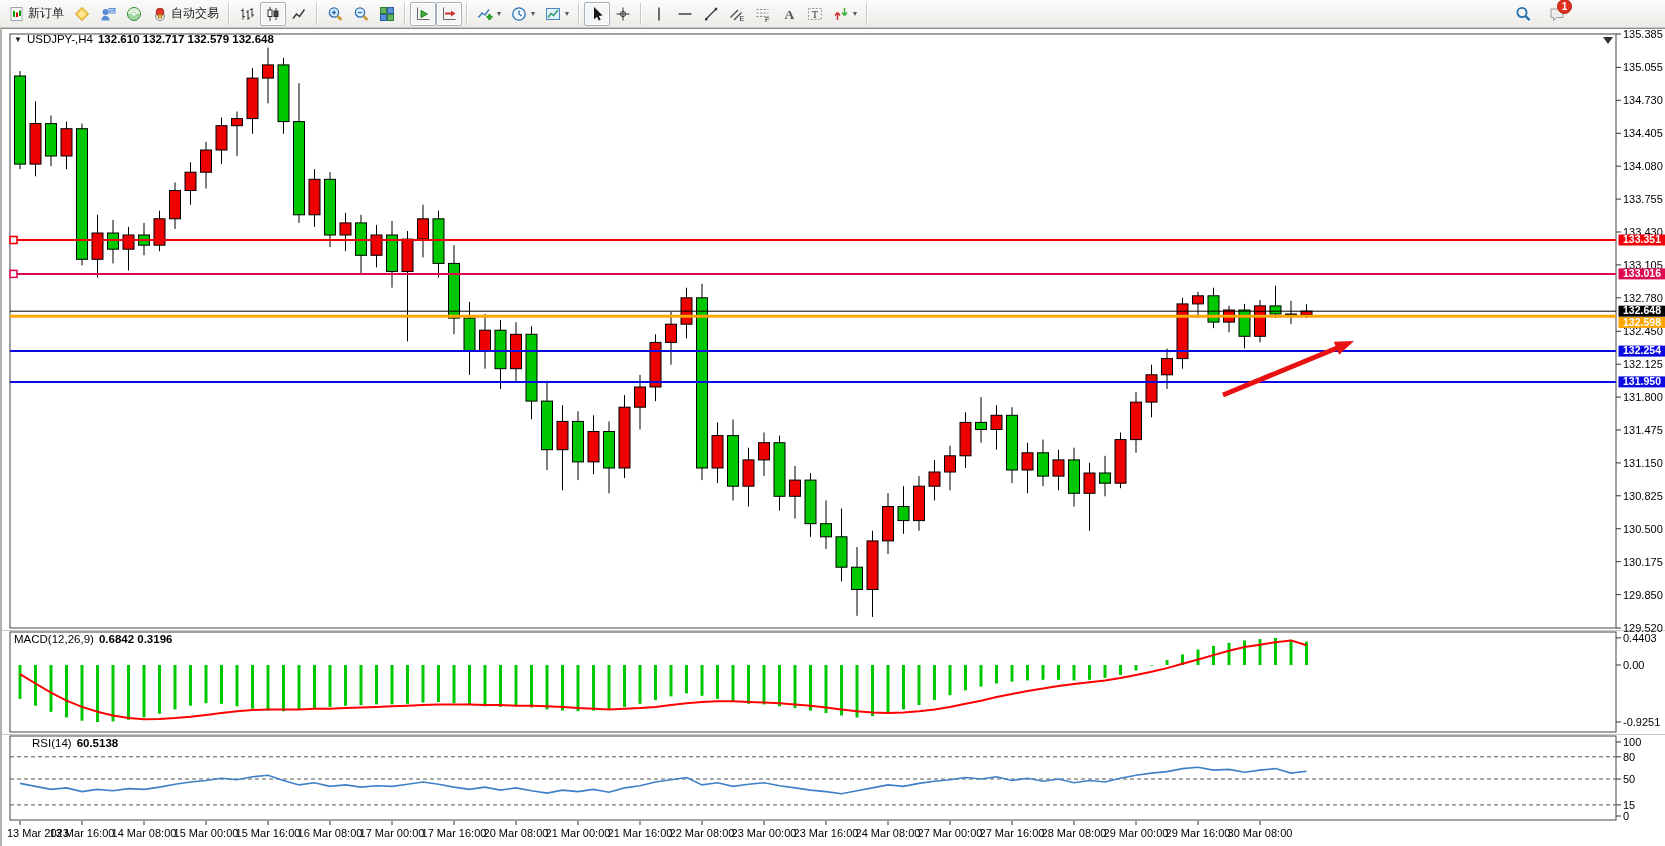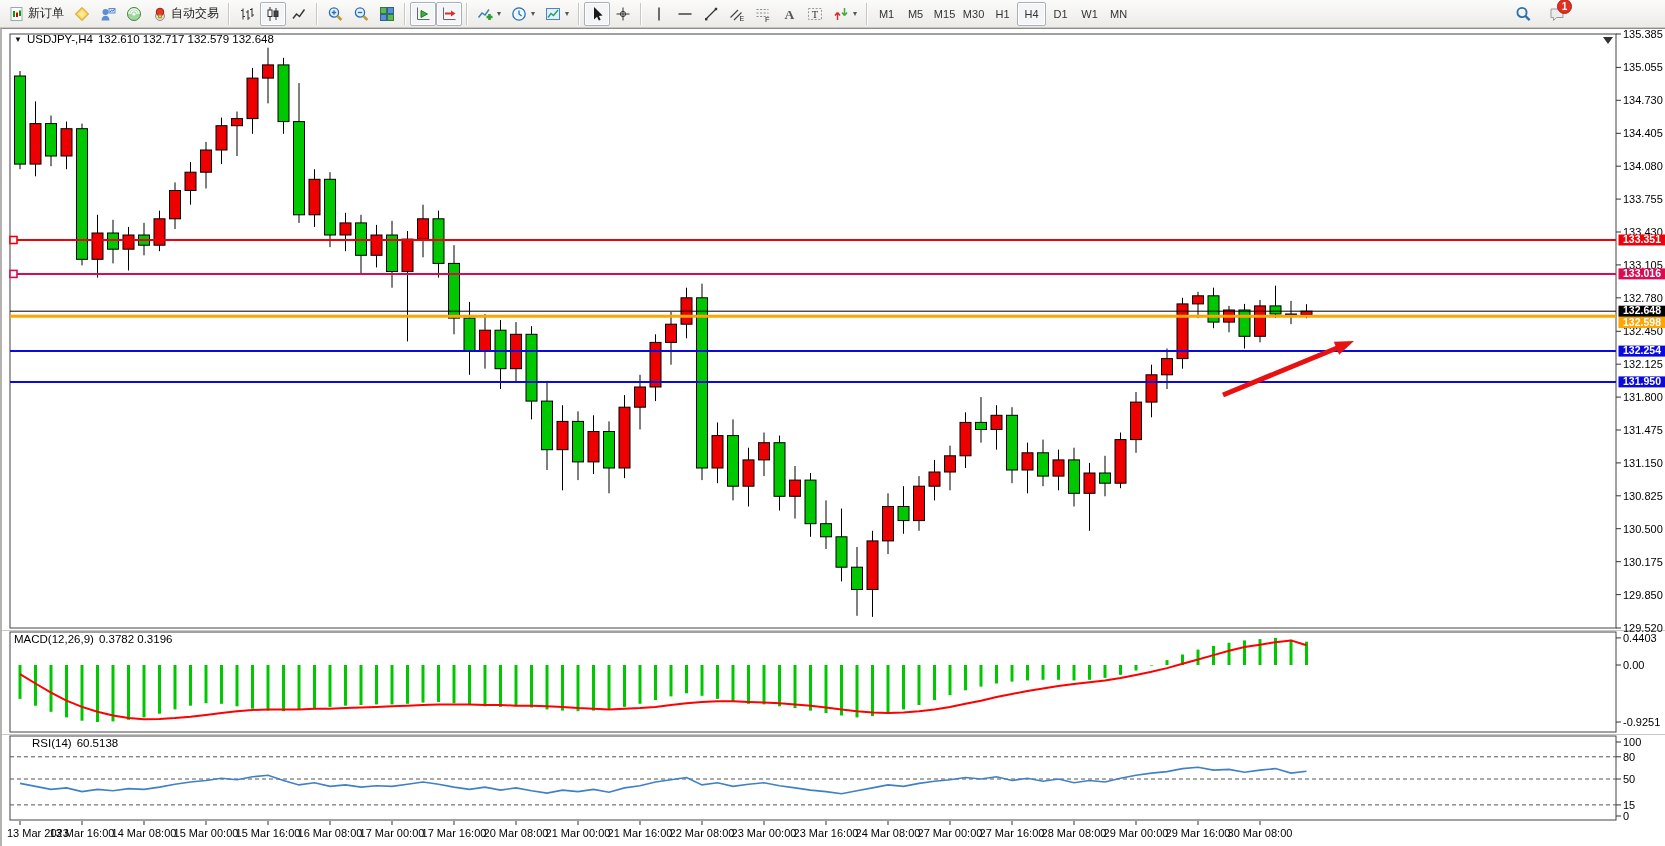--- a/index.html
+++ b/index.html
@@ -21,21 +21,21 @@
   .tb-right{position:absolute;top:2px;left:1510px;display:flex;align-items:center;gap:8px;height:24px;}
   .badge{position:absolute;top:-4px;left:12px;min-width:15px;height:15px;border-radius:8px;background:#e03020;
          color:#fff;font-size:10px;font-weight:bold;display:flex;align-items:center;justify-content:center;
          border:1px solid #b02010;padding:0 3px;}
   .bubble-wrap{position:relative;}
   
   .chartwin{position:absolute;top:28px;left:0;width:1665px;height:818px;background:#ffffff;
             border-left:2px solid #b5b3af;border-top:1px solid #8f8d89;}
   .chartwin svg{position:absolute;top:0;left:0;}
   .panel-label{position:absolute;font-size:11.5px;color:#000;white-space:nowrap;z-index:5;}
-  .panel-label .val{margin-left:5px;}
+  .panel-label .val{margin-left:5px;font-weight:bold;}
   .tri{display:inline-block;margin-right:5px;font-size:8px;color:#111;transform:translateY(-1px);}
   .tri::before{content:"▼";}
 </style>
 </head>
 <body>
 
 <div class="app">
 
   <div class="toolbar" id="toolbar">
 
@@ -230,31 +230,20 @@
         </div>
         <div class="tbtn">
           <svg width="16" height="16" viewBox="0 0 16 16">
             <path d="M4.5 14V6.5M4.5 6.5L2 9.5M4.5 6.5L7 9.5" stroke="#d03030" stroke-width="1.5" fill="none"></path>
             <path d="M11.5 2v7.5M11.5 9.5L9 6.5M11.5 9.5L14 6.5" stroke="#3fae3f" stroke-width="1.5" fill="none"></path>
           </svg>
           <span class="caret">▾</span>
         </div>
       </div>
       <div class="sep"></div>
-      <div class="tgroup tf" id="tf-group">
-        <div class="tbtn">M1</div>
-        <div class="tbtn">M5</div>
-        <div class="tbtn">M15</div>
-        <div class="tbtn">M30</div>
-        <div class="tbtn">H1</div>
-        <div class="tbtn pressed">H4</div>
-        <div class="tbtn">D1</div>
-        <div class="tbtn">W1</div>
-        <div class="tbtn">MN</div>
-      </div>
     <div class="tb-right">
       <div class="tbtn" id="search-btn">
           <svg width="16" height="16" viewBox="0 0 16 16">
             <circle cx="7" cy="6.5" r="4.6" fill="none" stroke="#2a6fb0" stroke-width="1.8"></circle>
             <path d="M10.4 10l4.2 4.2" stroke="#2a6fb0" stroke-width="2.4"></path>
           </svg>
         </div>
       <div class="tbtn bubble-wrap" id="alert-btn">
           <svg width="16" height="16" viewBox="0 0 16 16">
             <path d="M2 3h12v8.5H7.5L4.5 14.5v-3H2z" fill="#ececec" stroke="#9a9a9a"></path>
@@ -673,20 +662,20 @@
           <line x1="1258" y1="792" x2="1258" y2="796" stroke="#333"></line>
           <text x="1258" y="808" text-anchor="middle">30 Mar 08:00</text>
         </g>
       </svg>
 
     <div class="panel-label" style="left:12px;top:4px;">
       <span class="tri"></span><span>USDJPY-,H4</span><span class="val">132.610 132.717 132.579 132.648</span>
     </div>
 
     <div class="panel-label" style="left:12px;top:604px;">
-      <span>MACD(12,26,9)</span><span class="val">0.3782 0.3196</span>
+      <span>MACD(12,26,9)</span><span class="val">0.6842 0.3196</span>
     </div>
 
     <div class="panel-label" style="left:30px;top:708px;">
       <span>RSI(14)</span><span class="val">60.5138</span>
     </div>
   </div>
 </div>
 
 </body></html>

